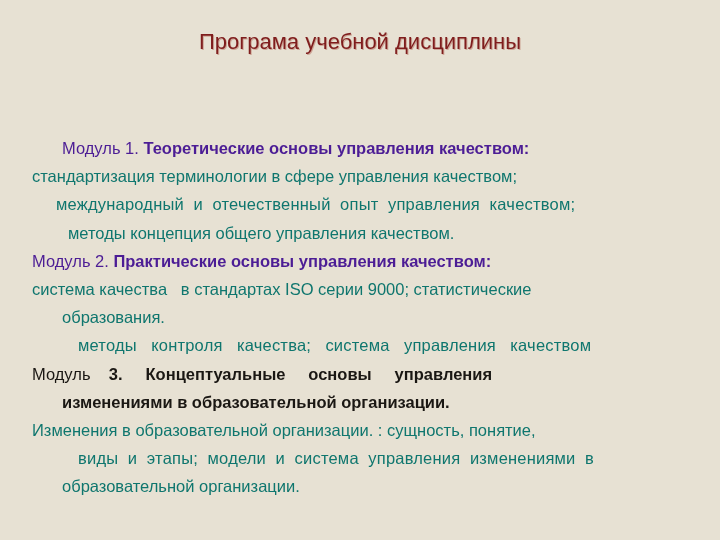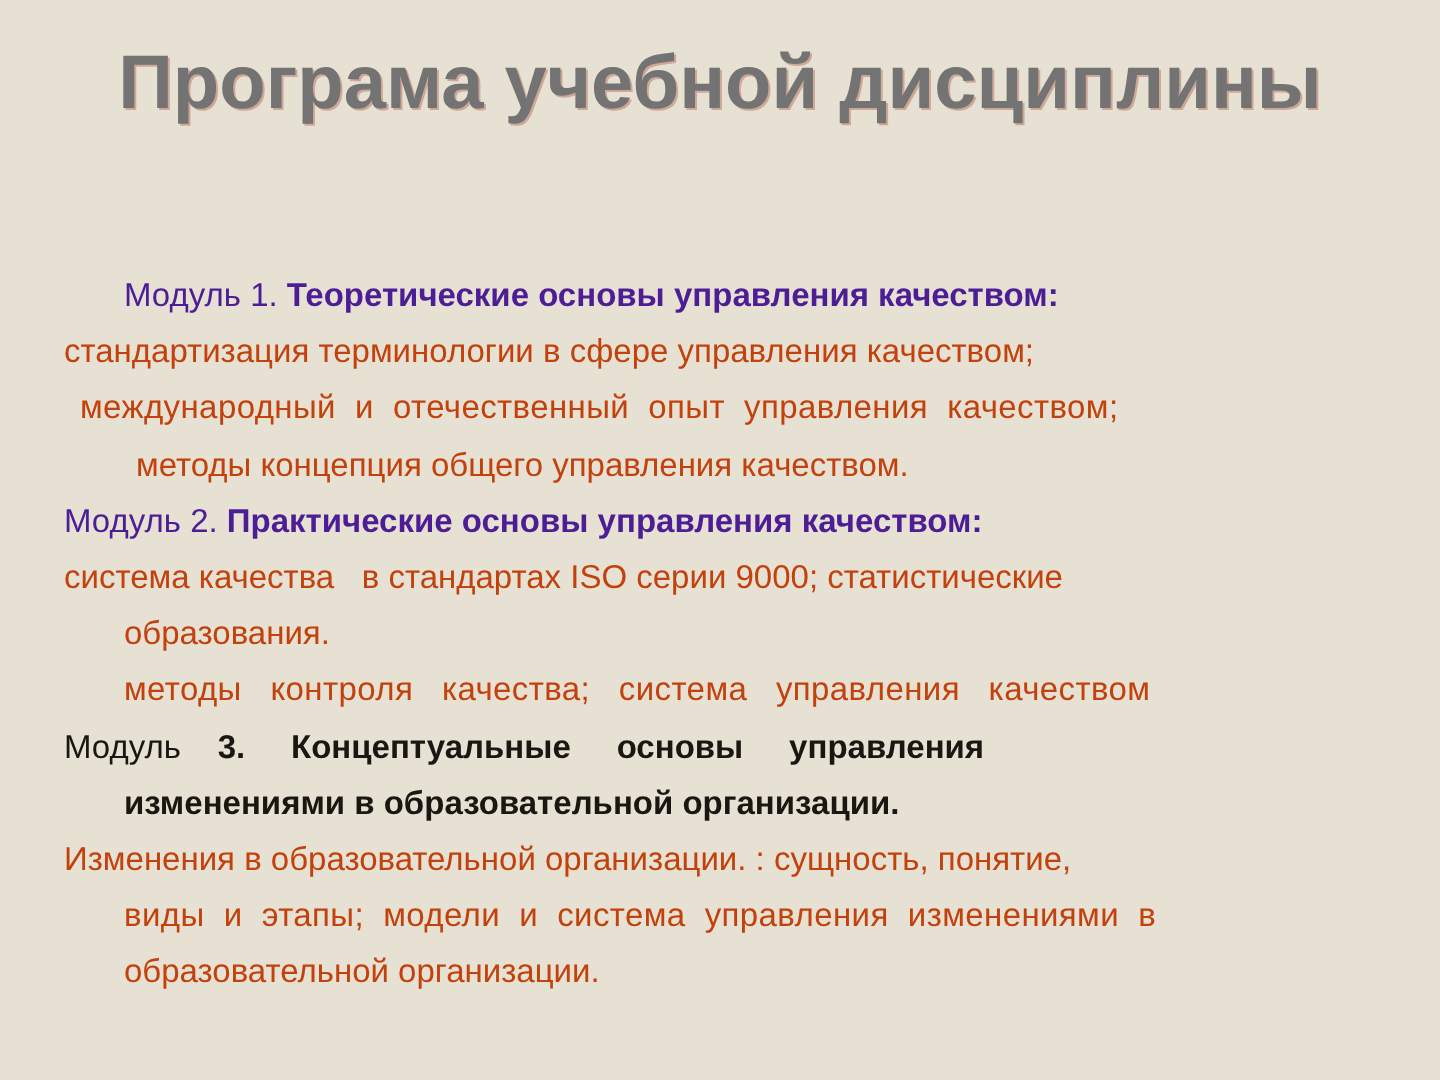--- a/index.html
+++ b/index.html
@@ -25,52 +25,52 @@
   
   .title-block {
     position: absolute;
     left: 34px;
     top: 22px;
     width: 652px;
     text-align: center;
   }
   .title-line {
     font-family: "Liberation Sans", sans-serif;
-    font-weight: bold;
-    font-size: 38px;
+    font-weight: normal;
+    font-size: 22px;
     line-height: 40px;
-    color: #737373;
+    color: #7f1d1d;
     letter-spacing: 0px;
     text-shadow: 1px 1px 0 rgba(160,60,40,0.35);
     white-space: nowrap;
   }
 
   
   .body-block {
     position: absolute;
     left: 32px;
     top: 134px;
     width: 656px;
   }
 
   .ln {
     font-family: "Liberation Sans", sans-serif;
     font-size: 16.5px;
     line-height: 28.2px;
-    color: #c2410c;
+    color: #0f766e;
     white-space: pre;
     margin: 0;
   }
   .left   { text-align: left; }
   .ind1   { padding-left: 8px; }
   .ind2   { padding-left: 30px; }
   .ind3   { padding-left: 36px; }
 
   
-  .spread-lg { letter-spacing: 0.2px; }
+  .spread-lg { letter-spacing: 0.2px; margin-left: 16px; }
 
   .mixed {
     font-family: "Liberation Sans", sans-serif;
     font-size: 16.5px;
     line-height: 28.2px;
     color: #4c1d95;
     white-space: pre;
   }
   .mixed b { font-weight: bold; }
 

